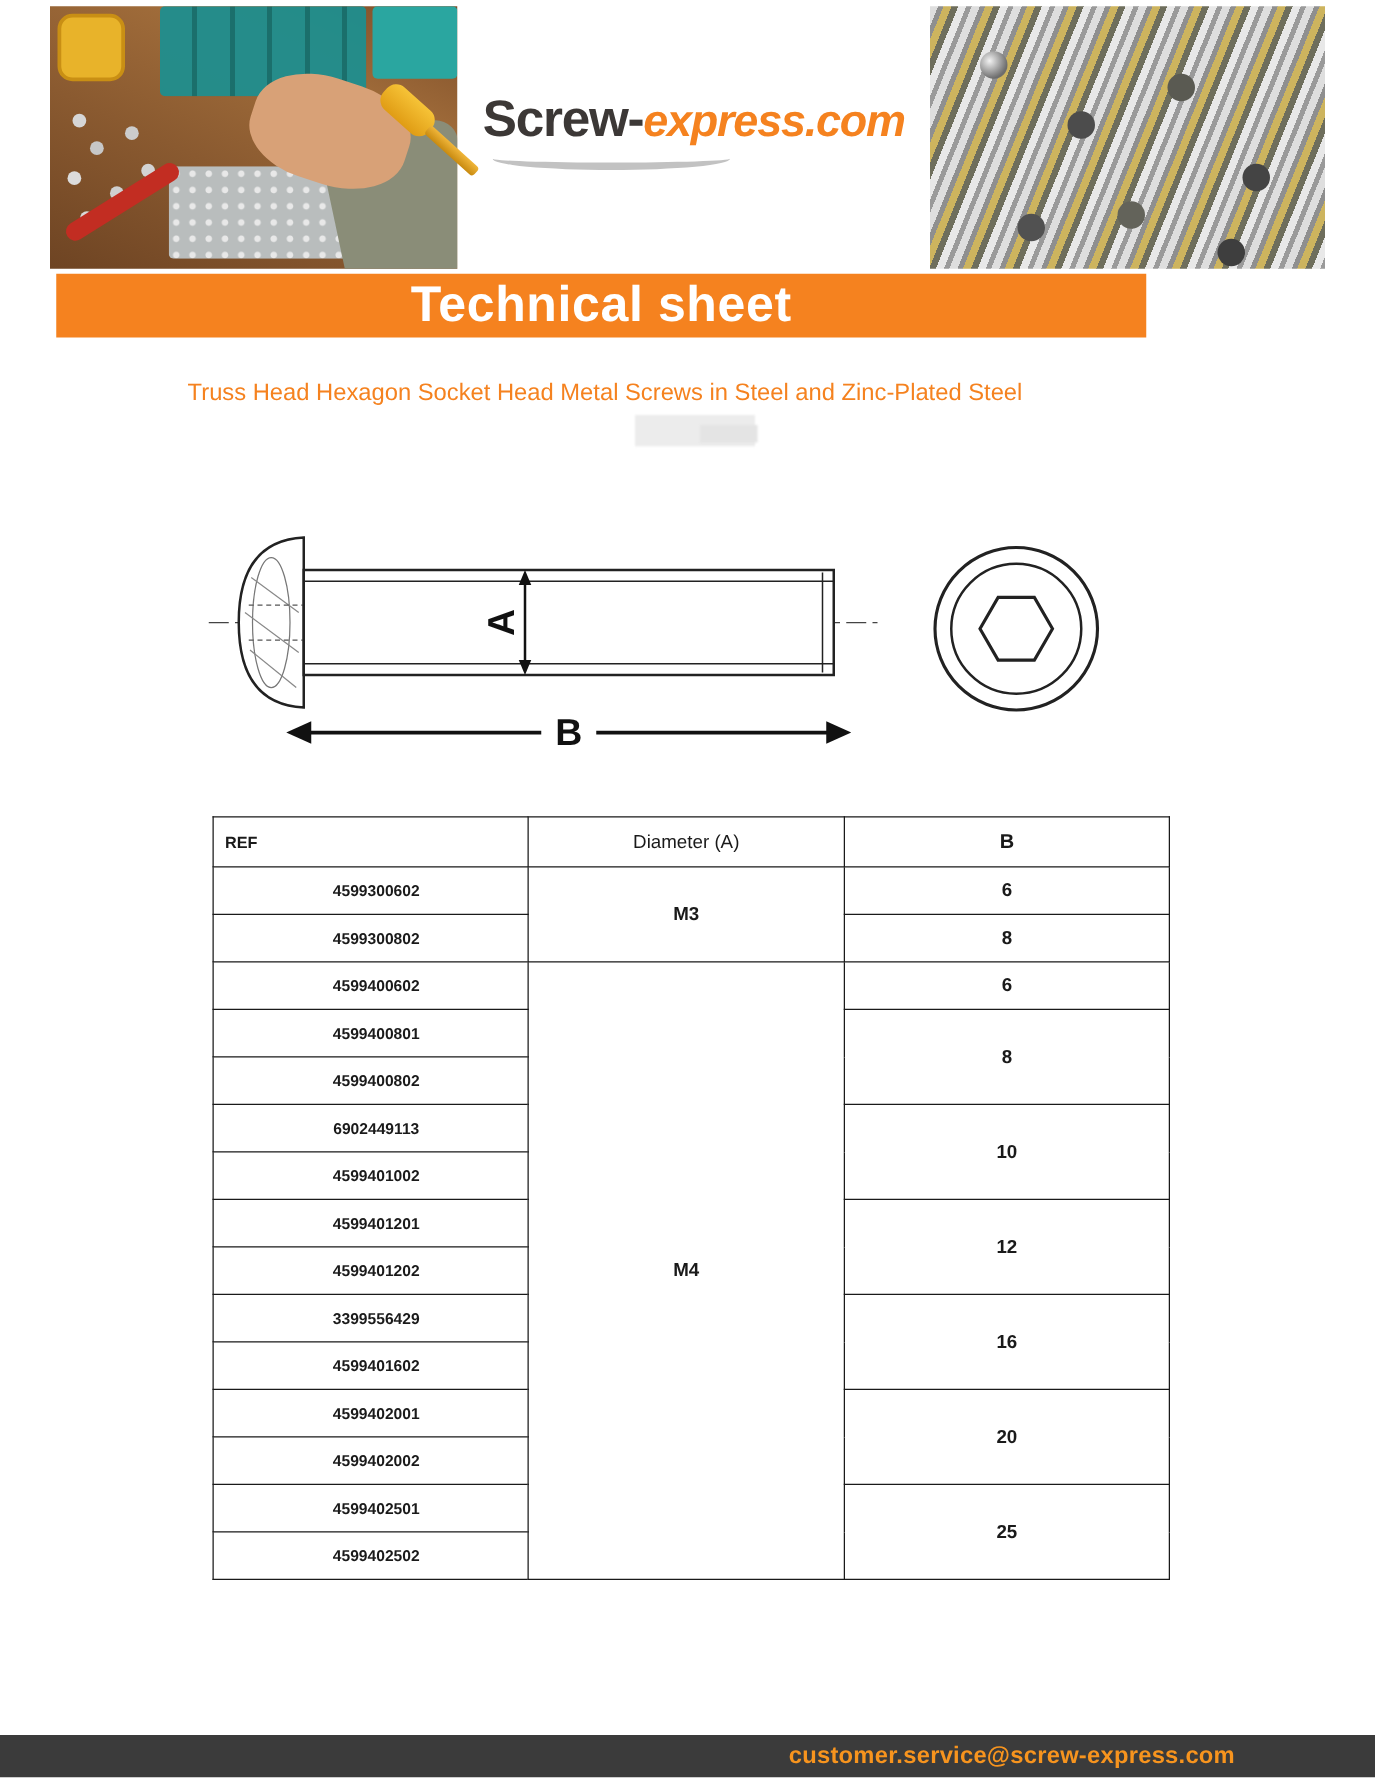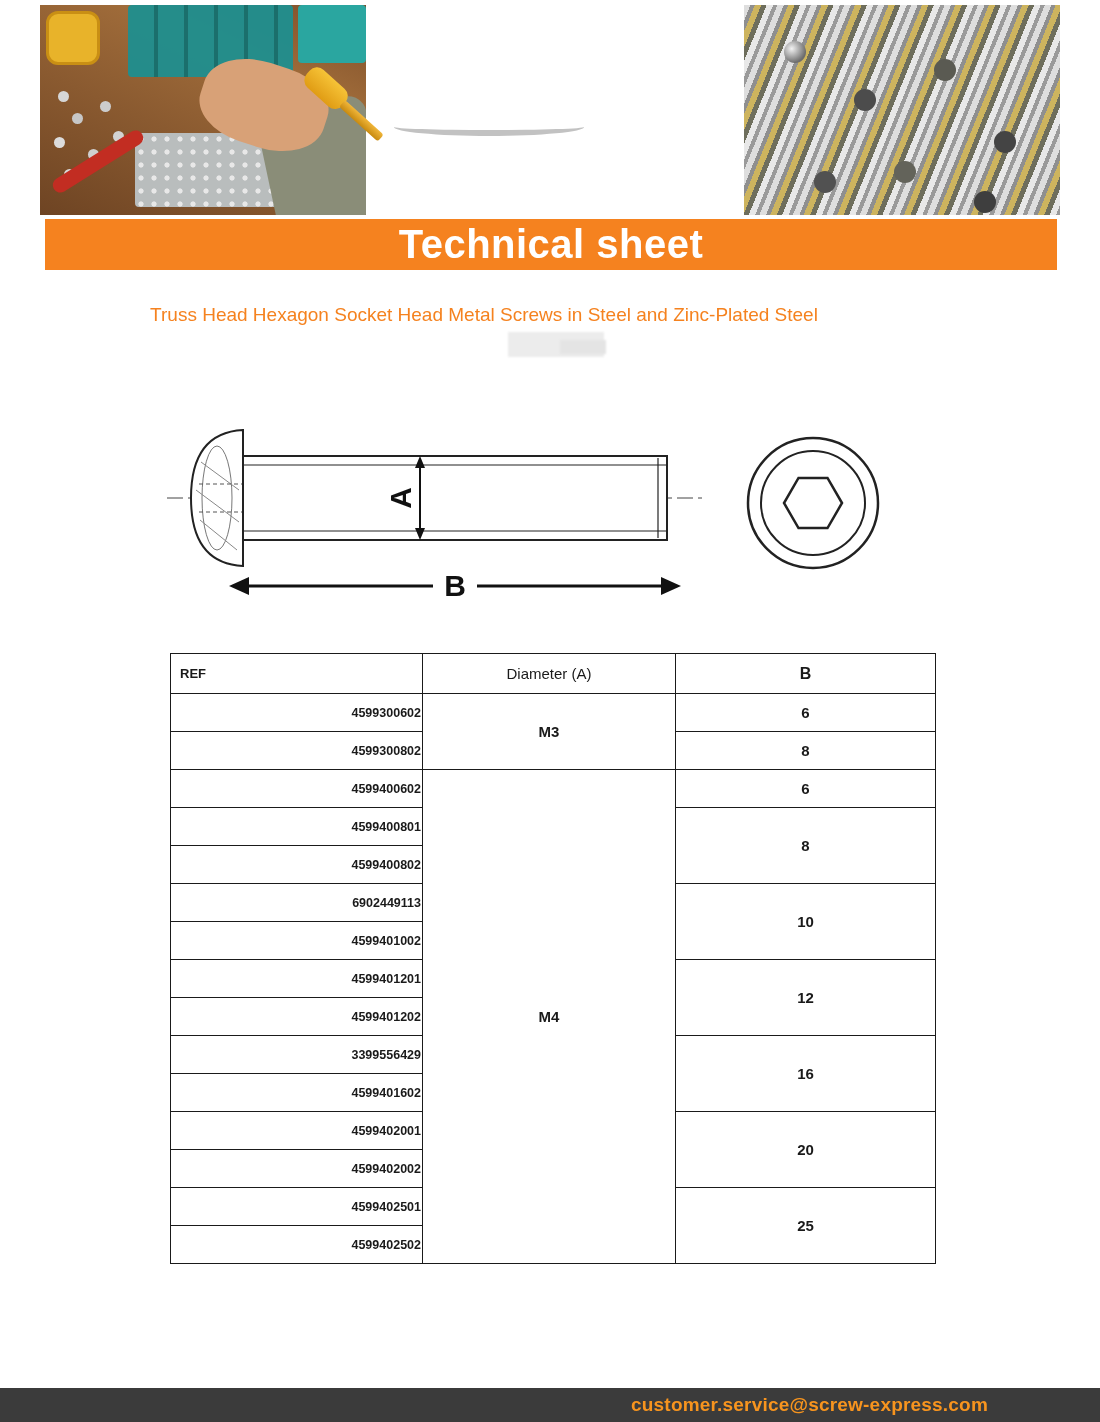--- a/index.html
+++ b/index.html
@@ -40,21 +40,21 @@
   .sd-shaft{position:absolute;left:46px;top:40px;width:52px;height:9px;background:linear-gradient(#f0b63a,#c88a10);border-radius:3px;}
 
   
   .logo-area{position:absolute;left:366px;top:0;width:378px;height:215px;background:#fff;}
   .logo-line{position:absolute;left:0;top:72px;width:100%;text-align:center;white-space:nowrap;}
   .logo-part1{font-size:41px;font-weight:bold;color:var(--logo-dark);letter-spacing:-1px;}
   .logo-part2{font-size:36px;font-weight:bold;font-style:italic;color:var(--accent);letter-spacing:-1px;}
   .logo-swoosh{position:absolute;left:28px;top:118px;width:190px;height:18px;border-bottom:6px solid #c2c2c2;border-radius:50%;}
 
   
-  .banner{position:absolute;left:45px;top:219px;width:1012px;height:51px;background:var(--accent);
+  .banner{position:absolute;left:45px;top:219px;width:872px;height:51px;background:var(--accent);
     display:flex;align-items:center;justify-content:center;}
   .banner-title{color:#ffffff;font-size:40px;font-weight:800;letter-spacing:0.5px;}
 
   
   .sheet-title{position:absolute;left:0;top:304px;width:968px;text-align:center;
     color:var(--accent);font-size:19px;font-weight:500;}
   .watermark-artifact{position:absolute;left:508px;top:332px;width:96px;height:25px;background:#ececec;filter:blur(1px);}
   .watermark-artifact2{position:absolute;left:560px;top:340px;width:46px;height:14px;background:#e4e4e4;filter:blur(1px);}
 
   
@@ -66,21 +66,21 @@
   .spec-table{position:absolute;left:170px;top:653px;width:765px;border-collapse:collapse;table-layout:fixed;}
   .spec-table th,.spec-table td{border:1px solid #1a1a1a;color:#1a1a1a;margin-left:48px;}
   .spec-table col.c-ref{width:252px;}
   .spec-table col.c-dia{width:253px;}
   .spec-table col.c-b{width:260px;}
   .spec-table th{height:40px;}
   .spec-table td{height:38px;}
   .th-ref{text-align:left;padding-left:9px;font-size:13px;font-weight:bold;}
   .th-dia{text-align:center;font-size:15px;font-weight:normal;}
   .th-b{text-align:center;font-size:16px;font-weight:bold;}
-  .ref-cell{text-align:right;padding-left:10px;font-size:12.5px;font-weight:bold;}
+  .ref-cell{text-align:center;padding-left:10px;font-size:12.5px;font-weight:bold;}
   .dia-cell{text-align:center;font-size:15px;font-weight:bold;}
   .b-cell{text-align:center;font-size:15px;font-weight:bold;}
 
   
   .footer{position:absolute;left:0;top:1388px;width:1100px;height:34px;background:var(--footer-bg);
     display:flex;align-items:center;justify-content:flex-end;padding-right:112px;}
   .footer-email{color:var(--footer-text);font-size:19px;font-weight:bold;letter-spacing:0.2px;}
 </style>
 </head>
 <body>
@@ -90,20 +90,23 @@
   <div class="wl-box2"></div>
   <div class="wl-tray"></div>
   <div class="wl-washers"></div>
   <div class="wl-tool-red"></div>
   <div class="wl-tape"></div>
   <div class="wl-arm"></div>
   <div class="wl-hand"></div>
 </div>
 
 <div class="logo-area">
+  <div class="logo-line">
+    <span class="logo-part1">Screw-</span><span class="logo-part2">express.com</span>
+  </div>
   <div class="logo-swoosh"></div>
 </div>
 
 <div class="screwdriver-graphic">
   <div class="sd-handle"></div>
   <div class="sd-shaft"></div>
 </div>
 
 <div class="photo photo-right">
   <div class="pr-screwhead"></div>

